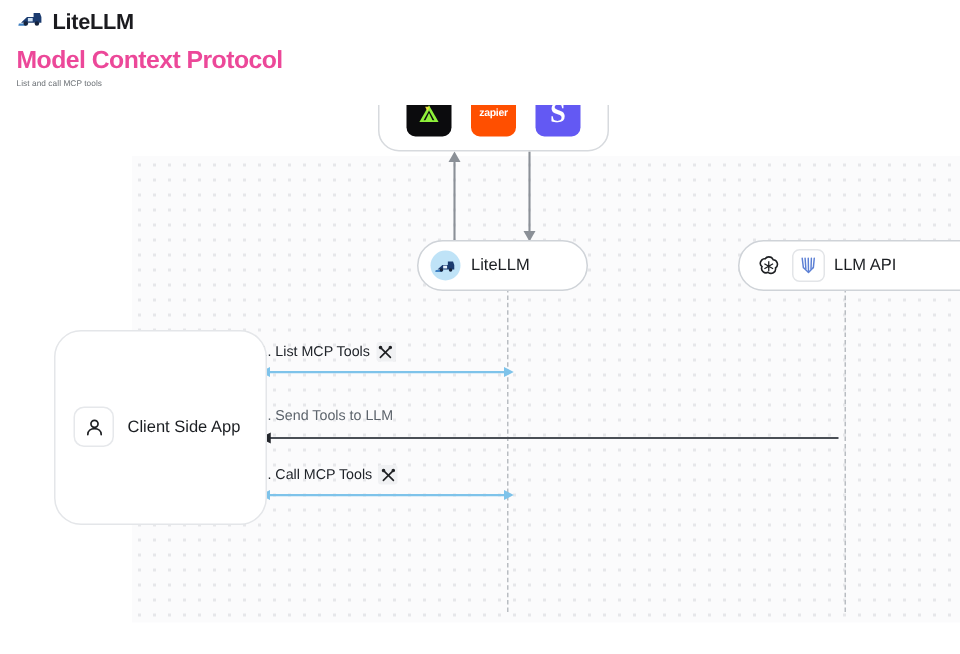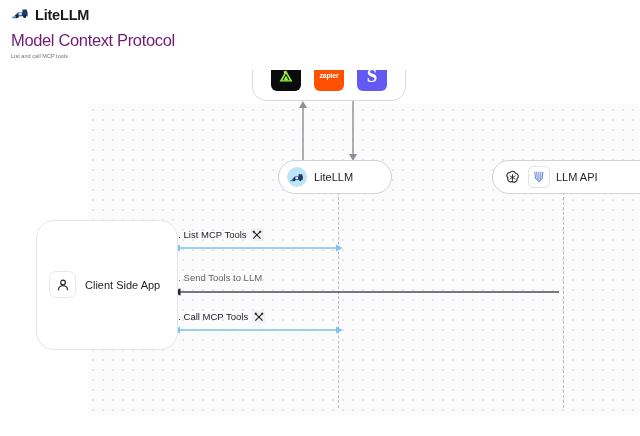--- a/index.html
+++ b/index.html
@@ -53,22 +53,22 @@
   #brand-name {
     font-size: 14.5px;
     font-weight: 600;
     color: #1b1b1f;
     letter-spacing: -0.2px;
   }
   #page-title {
     position: absolute;
     left: 11px; top: 31px;
     font-size: 16.5px;
-    font-weight: 400;
-    color: #701a75;
+    font-weight: 700;
+    color: #ec4899;
     letter-spacing: -0.35px;
   }
   #page-subtitle {
     position: absolute;
     left: 11px; top: 53px;
     font-size: 5.5px;
     color: #6b7075;
     letter-spacing: 0.05px;
   }
 

